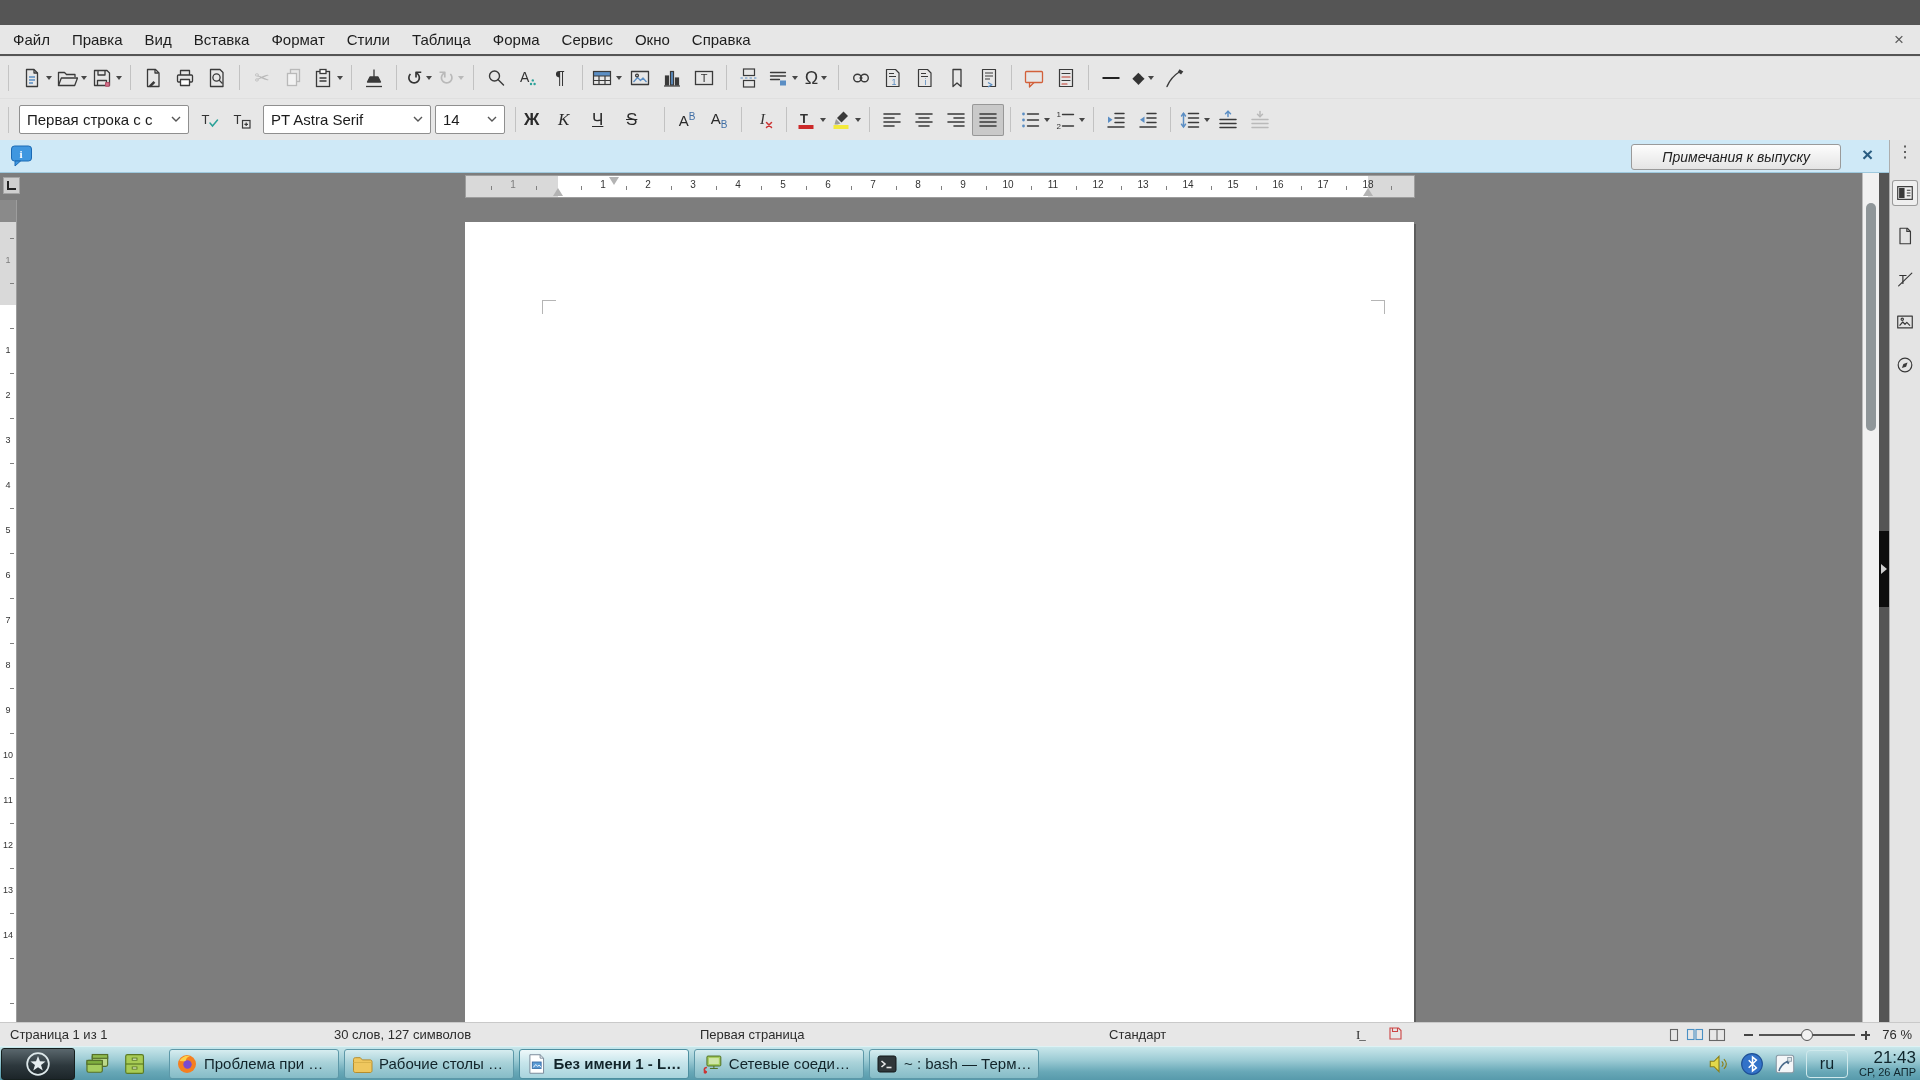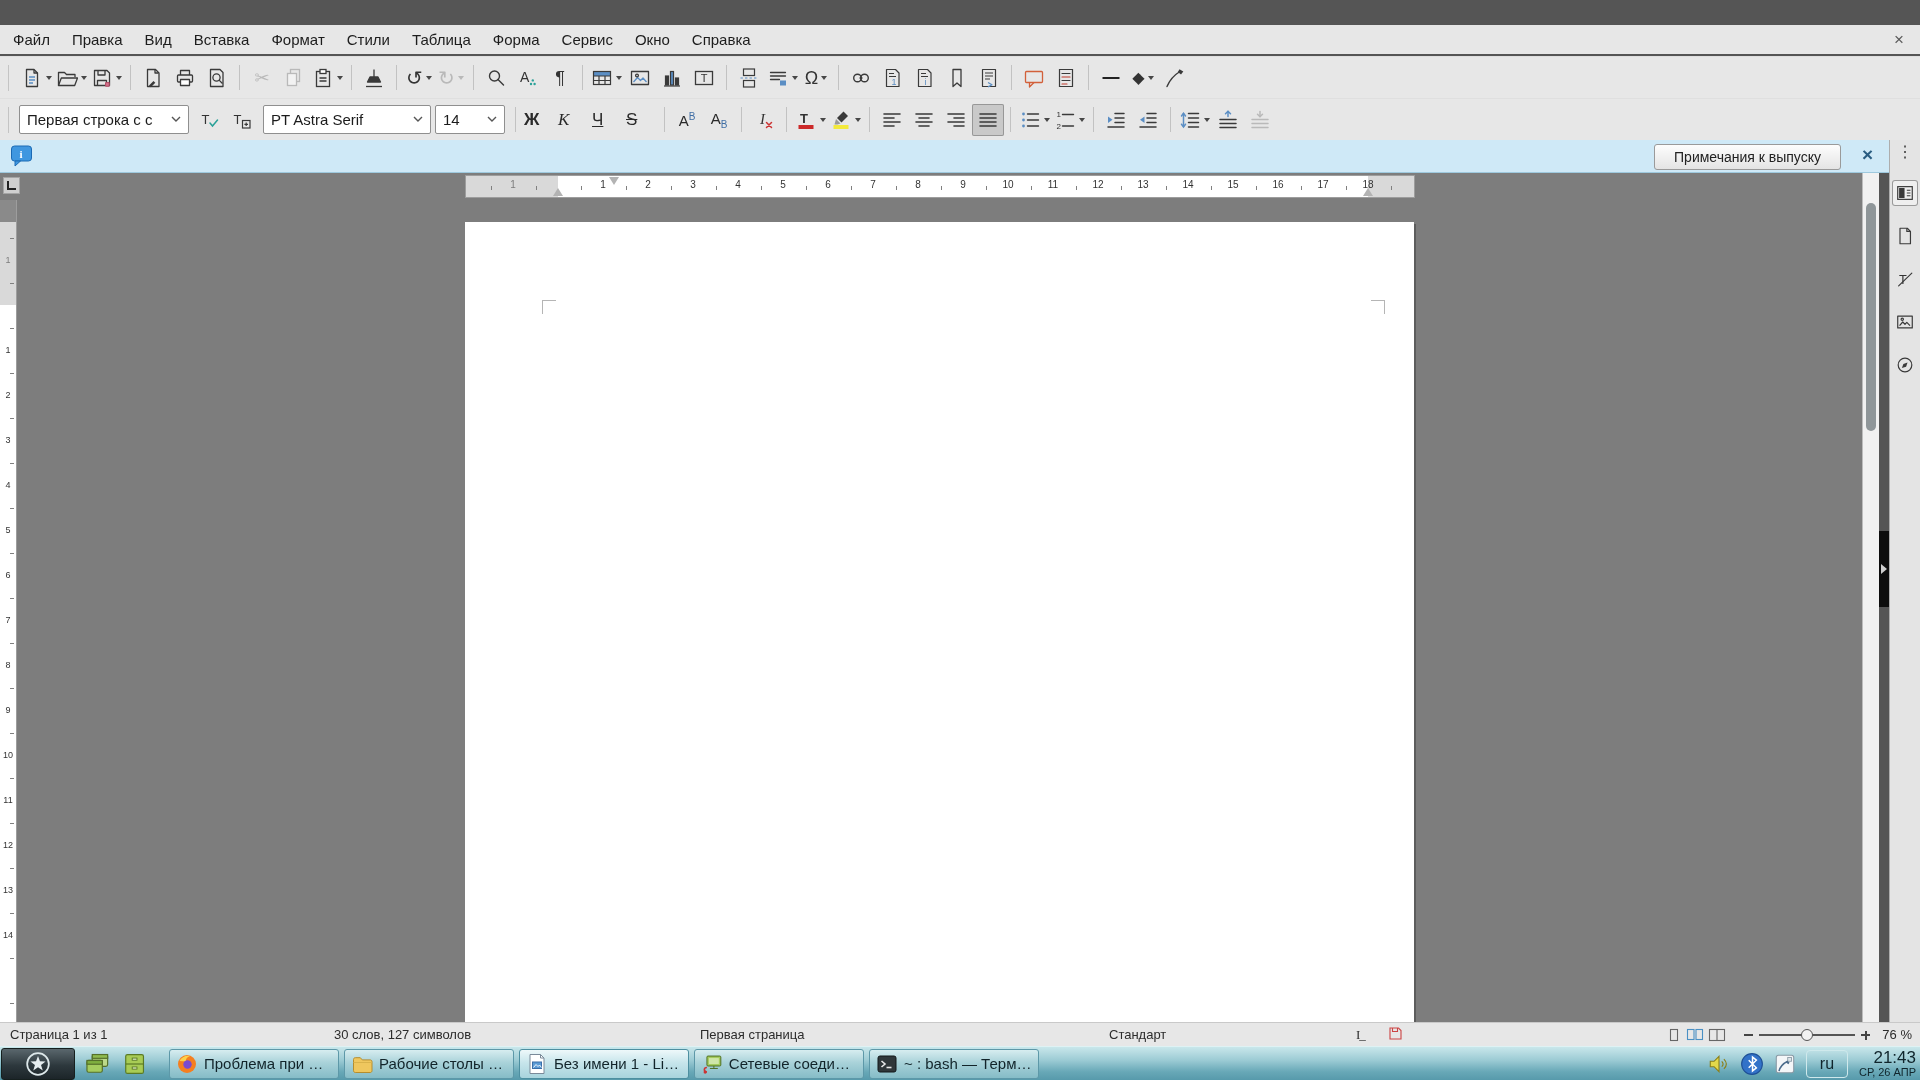--- a/index.html
+++ b/index.html
@@ -42,22 +42,22 @@
   .letterbtn{font-size:17px;color:#2a2a2a;width:30px;}
   .supsub{font-size:15px;color:#2a2a2a;}
   .supsub sup,.supsub sub{font-size:10px;color:#3f6ea5;}
   .combo{height:29px;background:#fff;border:1px solid #8f8f8f;border-radius:2px;display:flex;align-items:center;
     justify-content:space-between;padding:0 7px;font-size:15px;color:#1b1b1b;box-sizing:border-box;margin-right:4px;}
   .chev{margin-left:6px;flex:0 0 auto;}
   
   .infobar{position:absolute;left:0;top:140px;width:1889px;height:33px;background:#cfe9f7;
     border-bottom:1px solid #9ec9de;display:flex;align-items:center;box-sizing:border-box;}
   .infobar .txt{font-size:15px;color:#15232b;margin-left:8px;}
-  .relnotes{position:absolute;right:48px;top:4px;height:24px;padding:0 19px;font-size:14px;color:#222;
-    background:linear-gradient(#fdfdfd,#e4e4e4);border:1px solid #9a9a9a;border-radius:3px;display:flex;align-items:center;}
+  .relnotes{position:absolute;right:48px;top:4px;height:24px;padding:0 30px;font-size:14px;color:#222;
+    background:linear-gradient(#fdfdfd,#e4e4e4);border:1px solid #9a9a9a;border-radius:3px;display:flex;align-items:center;font-style:italic;}
   .infobar .ib-close{position:absolute;right:16px;top:4px;font-size:19px;font-weight:bold;color:#2a5d82;}
   
   .workspace{position:absolute;left:0;top:173px;width:1862px;height:849px;background:#7d7d7d;overflow:hidden;}
   .corner-tab{position:absolute;left:3px;top:4px;width:15px;height:15px;background:#cfcfcf;border:1px solid #a5a5a5;}
   .corner-tab::after{content:"";position:absolute;left:3px;top:3px;width:7px;height:7px;border-left:2px solid #222;border-bottom:2px solid #222;}
   .hruler{position:absolute;left:465px;top:2px;width:950px;height:23px;background:#fff;border:1px solid #9d9d9d;box-sizing:border-box;}
   .hz{position:absolute;top:0;height:100%;background:#d9d9d9;}
   .hnum{position:absolute;top:3px;transform:translateX(-50%);font-size:10px;color:#333;}
   .htick{position:absolute;top:10px;width:1px;height:4px;background:#808080;}
   .mk{position:absolute;width:0;height:0;}
@@ -102,21 +102,21 @@
     border-top:1px solid #dff2f4;display:flex;align-items:center;box-sizing:border-box;}
   .startbtn{width:74px;height:32px;margin-left:1px;border-radius:3px;border:1px solid #16201f;
     background:linear-gradient(#5a676d,#2d383d 55%,#1c2529);display:flex;align-items:center;justify-content:center;box-sizing:border-box;}
   .launcher{width:30px;height:30px;margin-left:7px;display:flex;align-items:center;justify-content:center;}
   .taskitems{display:flex;margin-left:20px;gap:5px;}
   .task{width:170px;height:30px;border-radius:3px;border:1px solid #5d98a8;box-sizing:border-box;
     background:linear-gradient(180deg,#d7edf0 0%,#a9d2d9 45%,#85bcc7 100%);
     display:flex;align-items:center;padding:0 6px;gap:6px;}
   .task .tlabel{font-size:15px;color:#12242a;white-space:nowrap;overflow:hidden;text-overflow:ellipsis;}
   .task.active{background:linear-gradient(180deg,#eef8fa 0%,#c7e5eb 45%,#a8d4dd 100%);border-color:#4d8fa0;}
-  .task.active .tlabel{font-weight:normal;}
+  .task.active .tlabel{font-weight:bold;}
   .tray{position:absolute;right:4px;top:0;height:34px;display:flex;align-items:center;gap:9px;}
   .kbd{min-width:40px;height:26px;border:1px solid #cfe9ec;border-radius:4px;display:flex;align-items:center;justify-content:center;
     font-size:16px;color:#10252c;}
   .clock{text-align:right;color:#10252c;line-height:1.05;margin-left:2px;}
   .clock .t{font-size:17px;text-align:right;}
   .clock .d{font-size:11px;}
 </style>
 </head>
 <body>
 

